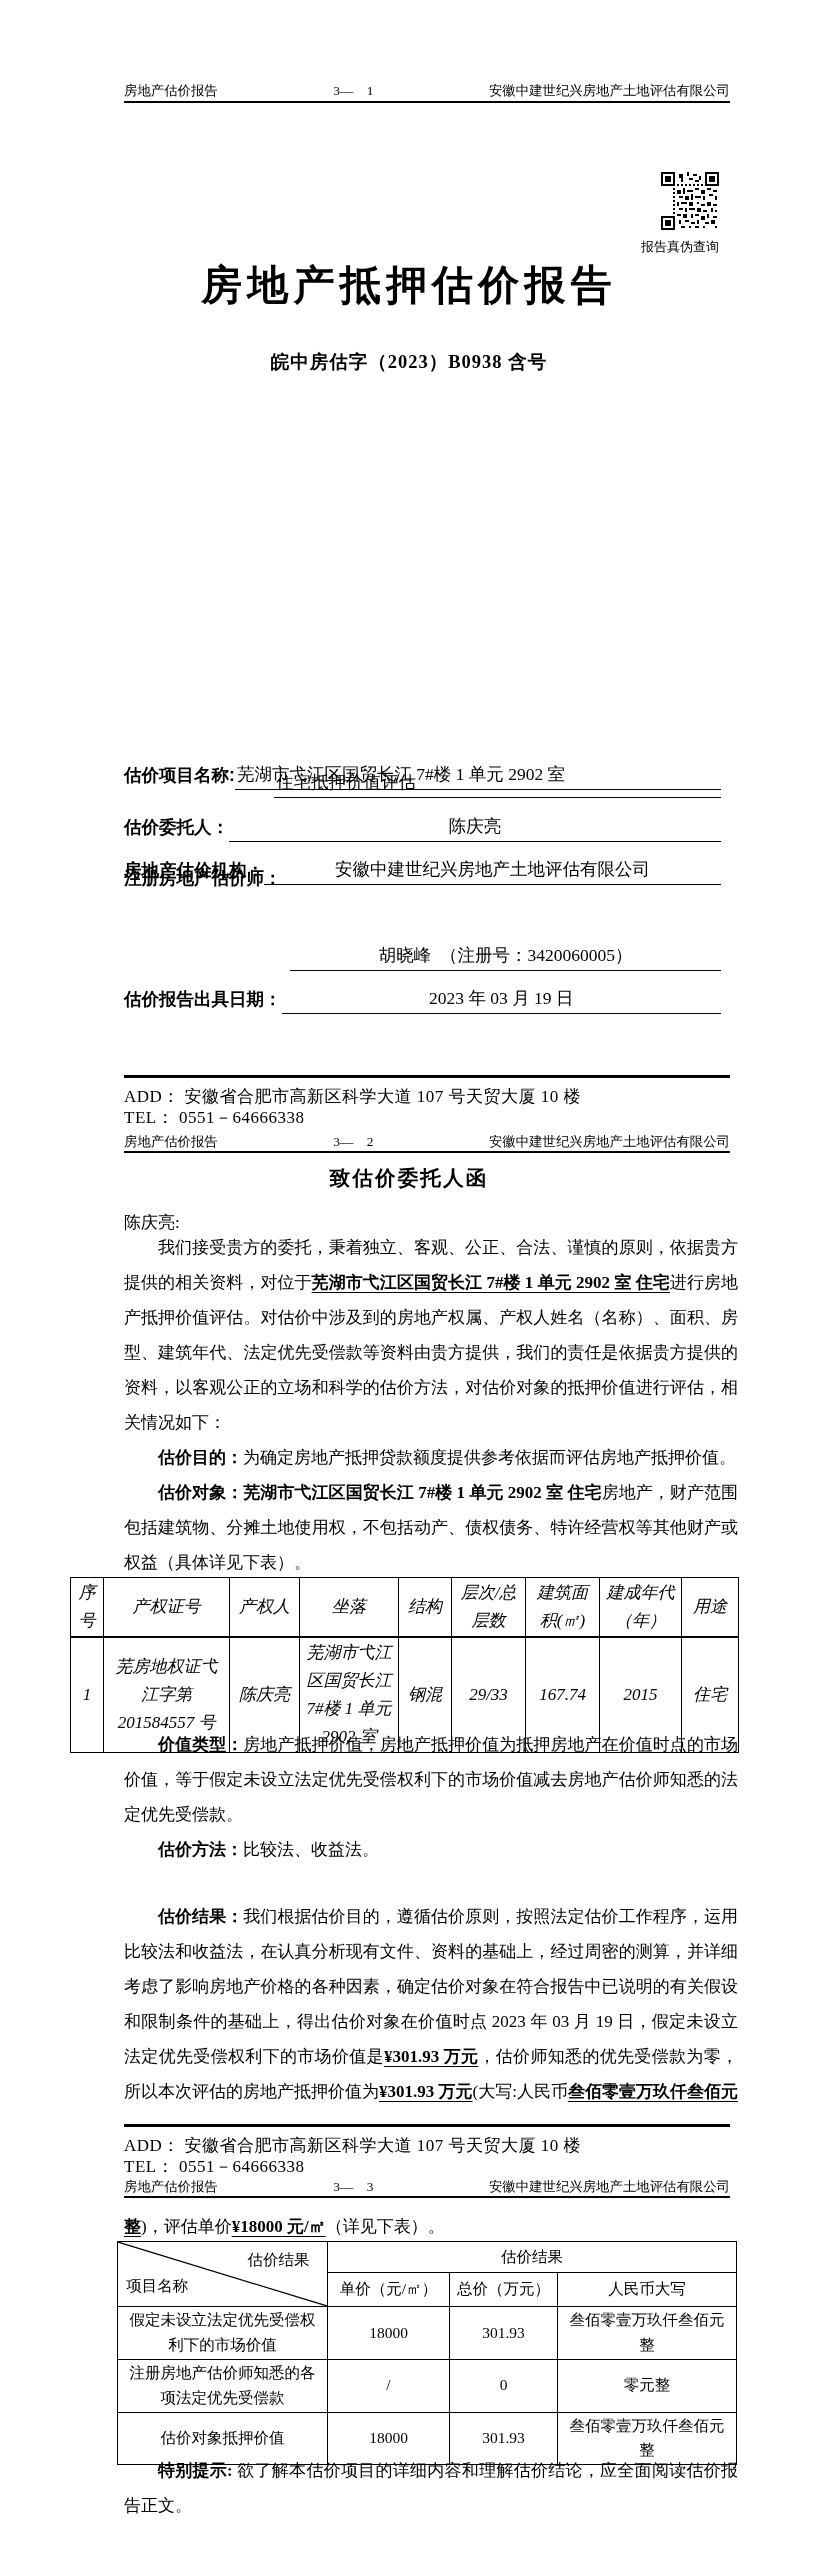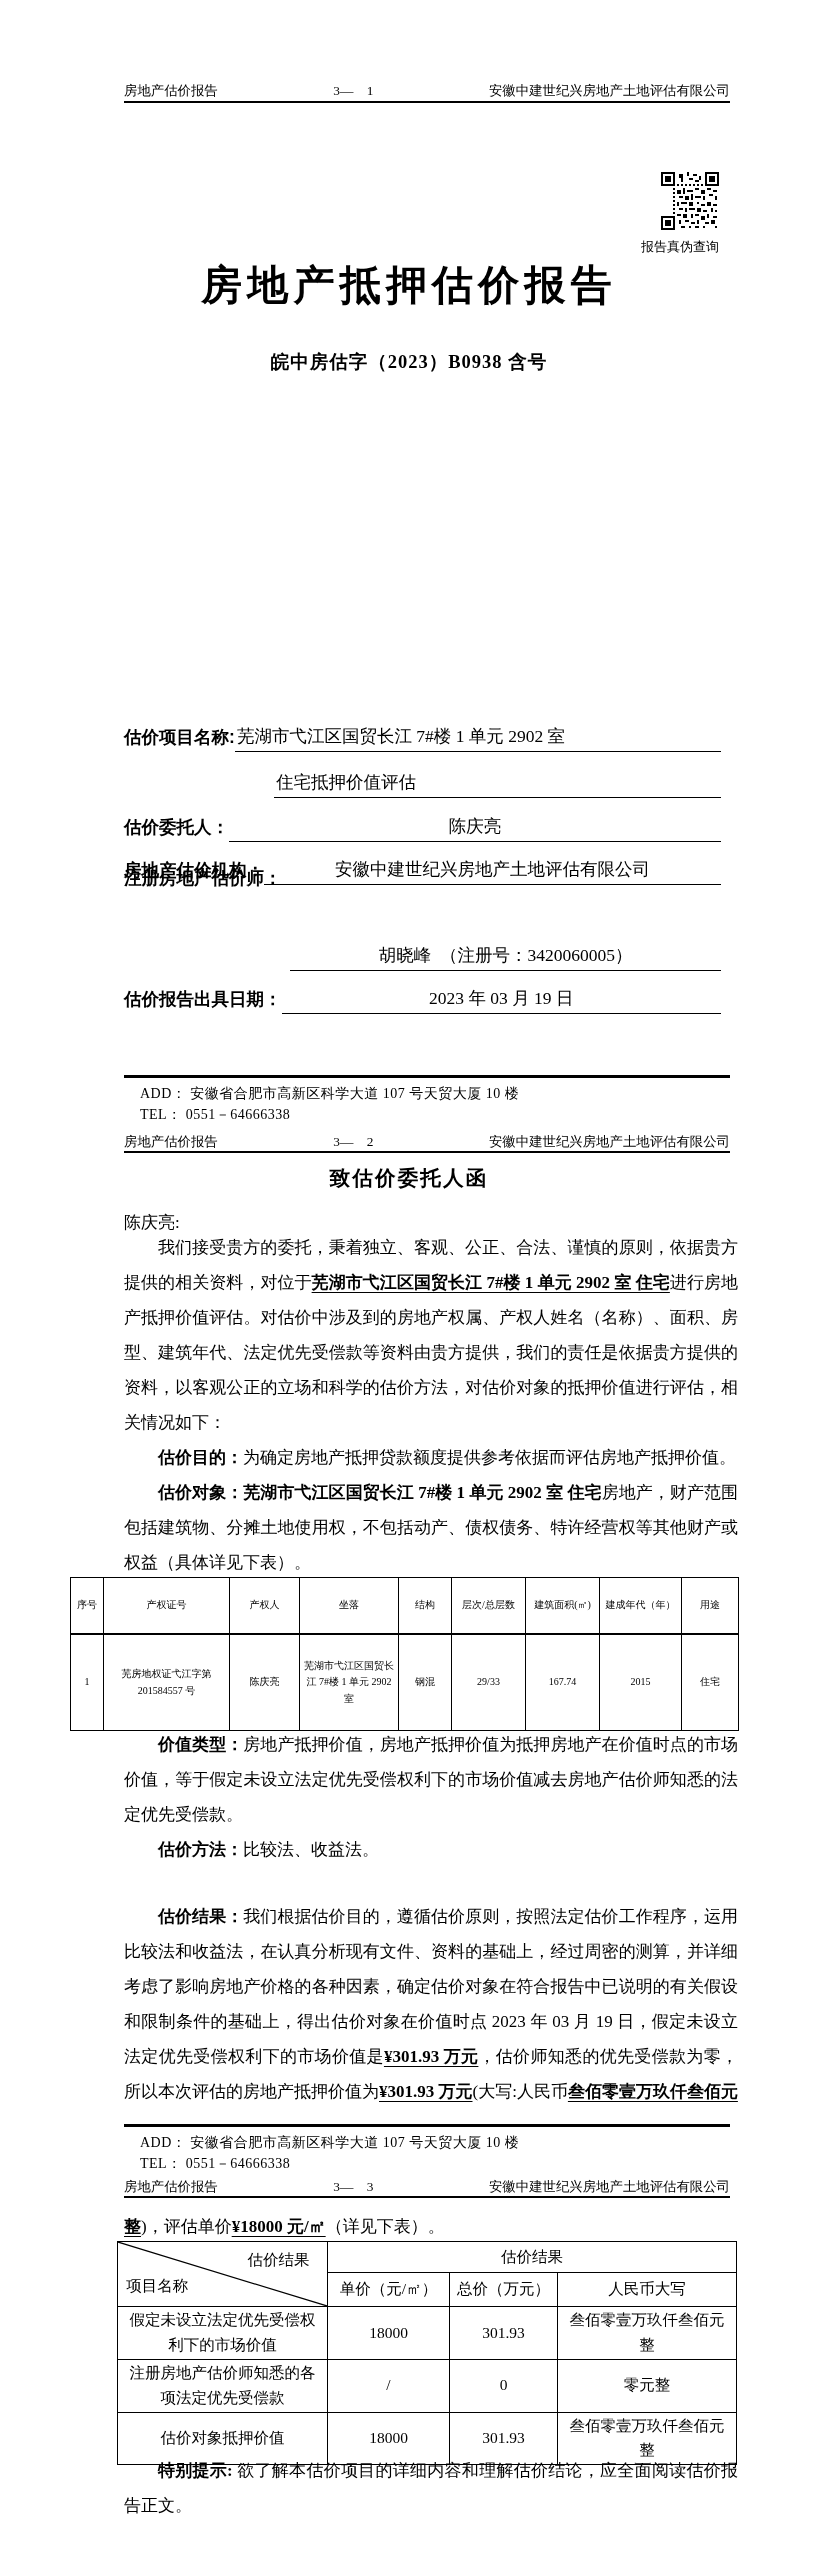--- a/index.html
+++ b/index.html
@@ -14,32 +14,32 @@
   .title{position:absolute;left:0;top:258px;width:100%;margin:0;text-align:center;
          font-size:41px;font-weight:bold;letter-spacing:5.2px;}
   .docno{position:absolute;left:0;top:349px;width:100%;text-align:center;font-size:18.5px;
          font-weight:bold;letter-spacing:1px;}
   .fieldrow{position:absolute;left:124px;width:597px;display:flex;align-items:flex-end;
             height:32px;font-size:17.5px;}
   .flabel{white-space:pre;padding-bottom:2.6px;font-size:17.5px;}
   .fval{flex:1;border-bottom:1px solid #000;text-align:center;padding-bottom:2.6px;white-space:pre;}
   .fval.leftal{text-align:left;padding-left:2.1px;}
   .spc{flex:0 0 auto;}
-  .footer-add{position:absolute;left:140px;font-size:14px;letter-spacing:0.5px;white-space:pre;}
+  .footer-add{position:absolute;left:124px;font-size:17px;letter-spacing:0.5px;white-space:pre;}
   .lettertitle{position:absolute;left:0;width:100%;text-align:center;font-size:20.6px;
                font-weight:bold;letter-spacing:2.1px;margin:0;}
   .salut{position:absolute;left:124px;font-size:17px;}
   .body{position:absolute;left:124px;width:614px;font-size:17px;line-height:35px;}
   .para{margin:0;text-indent:2em;text-align:justify;}
   .para.noindent{text-indent:0;}
   .b{font-weight:bold;}
   .bu{font-weight:bold;text-decoration:underline;text-underline-offset:3.6px;
       text-decoration-thickness:1px;}
   table{border-collapse:collapse;table-layout:fixed;background:#fff;}
-  .t1{position:absolute;left:70px;top:1577px;width:667px;font-size:10px;}
+  .t1{position:absolute;left:70px;top:1577px;width:667px;font-size:17px;font-style:italic;}
   .t1 th,.t1 td{border:1px solid #000;text-align:center;vertical-align:middle;
                 font-weight:normal;padding:1px 3.1px;line-height:1.65;}
   .t1 thead th{height:53px;border-bottom:2.1px solid #000;}
   .t1 tbody td{height:93px;}
   .t2{position:absolute;left:117px;top:2241px;width:618px;font-size:15.5px;}
   .t2 td{border:1.5px solid #000;text-align:center;vertical-align:middle;padding:1px 4.1px;line-height:1.6;}
   .t2 .gh{height:28px;}
   .t2 .ch td{height:31px;}
   .t2 .r1 td{height:50px;}
   .t2 .r2 td{height:48px;}
@@ -77,21 +77,21 @@
         M8 21h2v1H8z M11 21h2v2h-2z M15 21h1v2h-1z M17 21h2v1h-2z M20 22h2v2h-2z M23 21h1v2h-1z M26 22h2v1h-2z
         M9 24h1v2H9z M12 24h2v1h-2z M15 25h2v1h-2z M18 24h1v2h-1z M22 25h2v1h-2z M25 24h2v2h-2z M27 27h1v1h-1z
         M10 27h2v1h-2z M14 27h1v1h-1z M17 27h2v1h-2z M21 27h1v1h-1z"></path>
     </svg>
   </div>
   <div class="qrlabel">报告真伪查询</div>
 
   <h1 class="title">房地产抵押估价报告</h1>
   <div class="docno">皖中房估字（2023）B0938 含号</div>
 
-  <div class="fieldrow" style="top:720px">
+  <div class="fieldrow" style="top:758px">
     <span class="flabel hei">估价项目名称:</span>
     <span class="fval leftal">芜湖市弋江区国贸长江 7#楼 1 单元 2902 室</span>
   </div>
   <div class="fieldrow" style="top:810px">
     <span class="flabel hei">估价委托人：</span>
     <span class="fval">陈庆亮</span>
   </div>
   <div class="fieldrow" style="top:766px">
     <span class="spc" style="width:150px"></span>
     <span class="fval leftal">住宅抵押价值评估</span>

